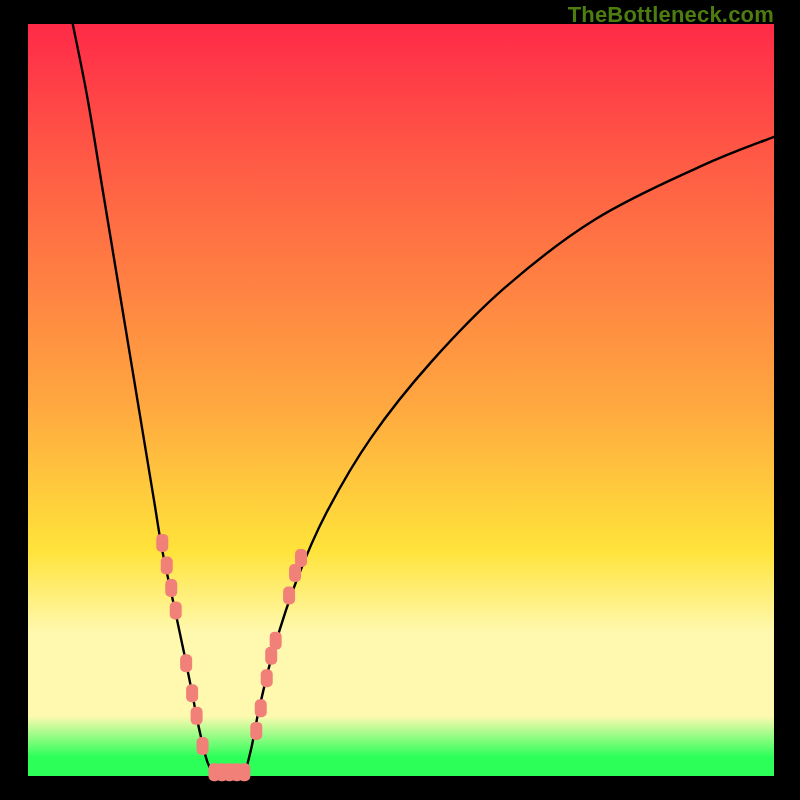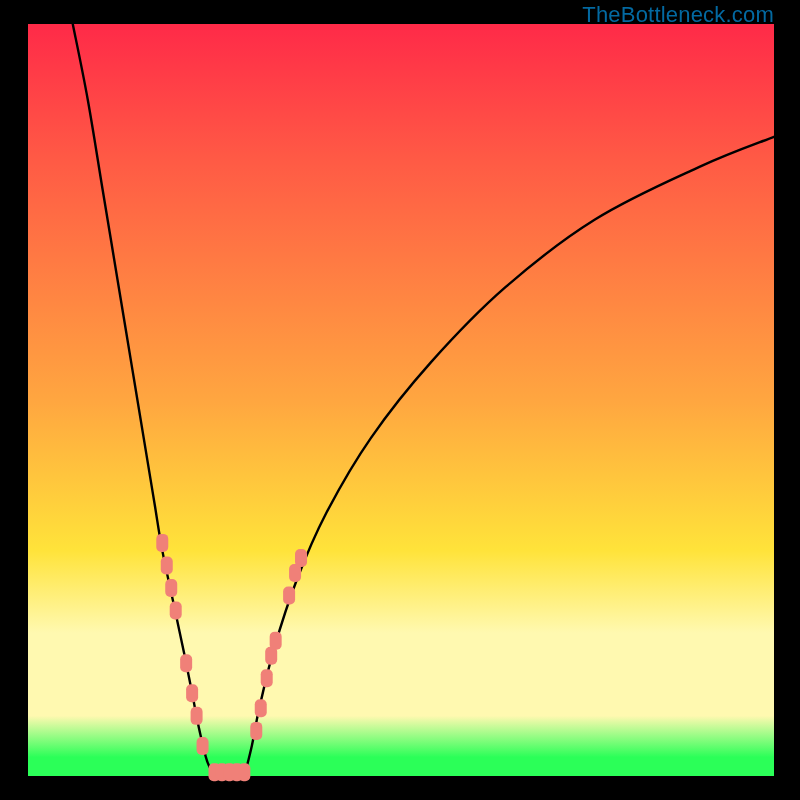--- a/index.html
+++ b/index.html
@@ -32,23 +32,23 @@
       var(--c-pale) 81%,
       var(--c-pale) 92%,
       var(--c-green) 97.5%,
       var(--c-green) 100%
     );
   }
   .watermark {
     position: absolute;
     top: 2px;
     right: 26px;
-    color: #0369a1;
+    color: #4d7c0f;
     font-size: 22px;
-    font-weight: 400;
+    font-weight: 700;
     letter-spacing: 0.2px;
     user-select: none;
   }
   svg.curves {
     position: absolute;
     left: 0; top: 0;
     width: 746px; height: 752px;
     overflow: visible;
   }
 </style>

